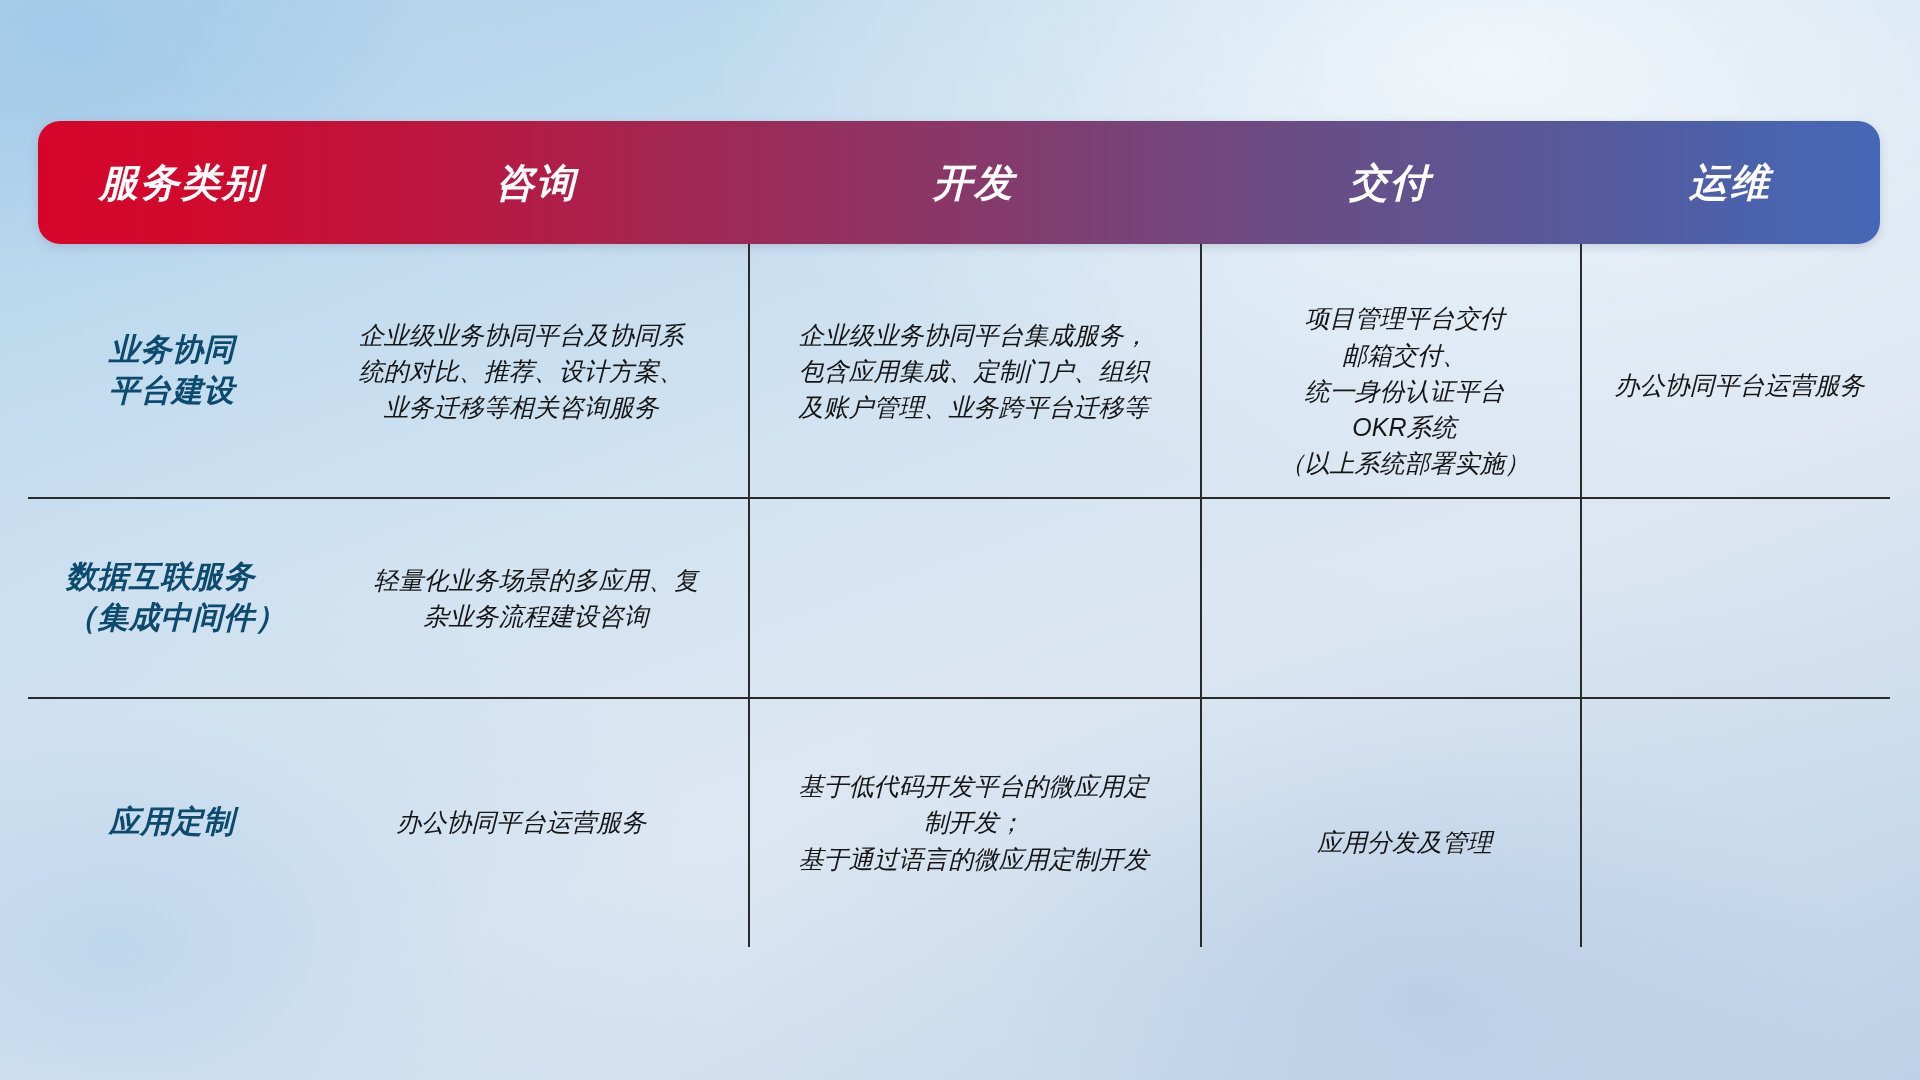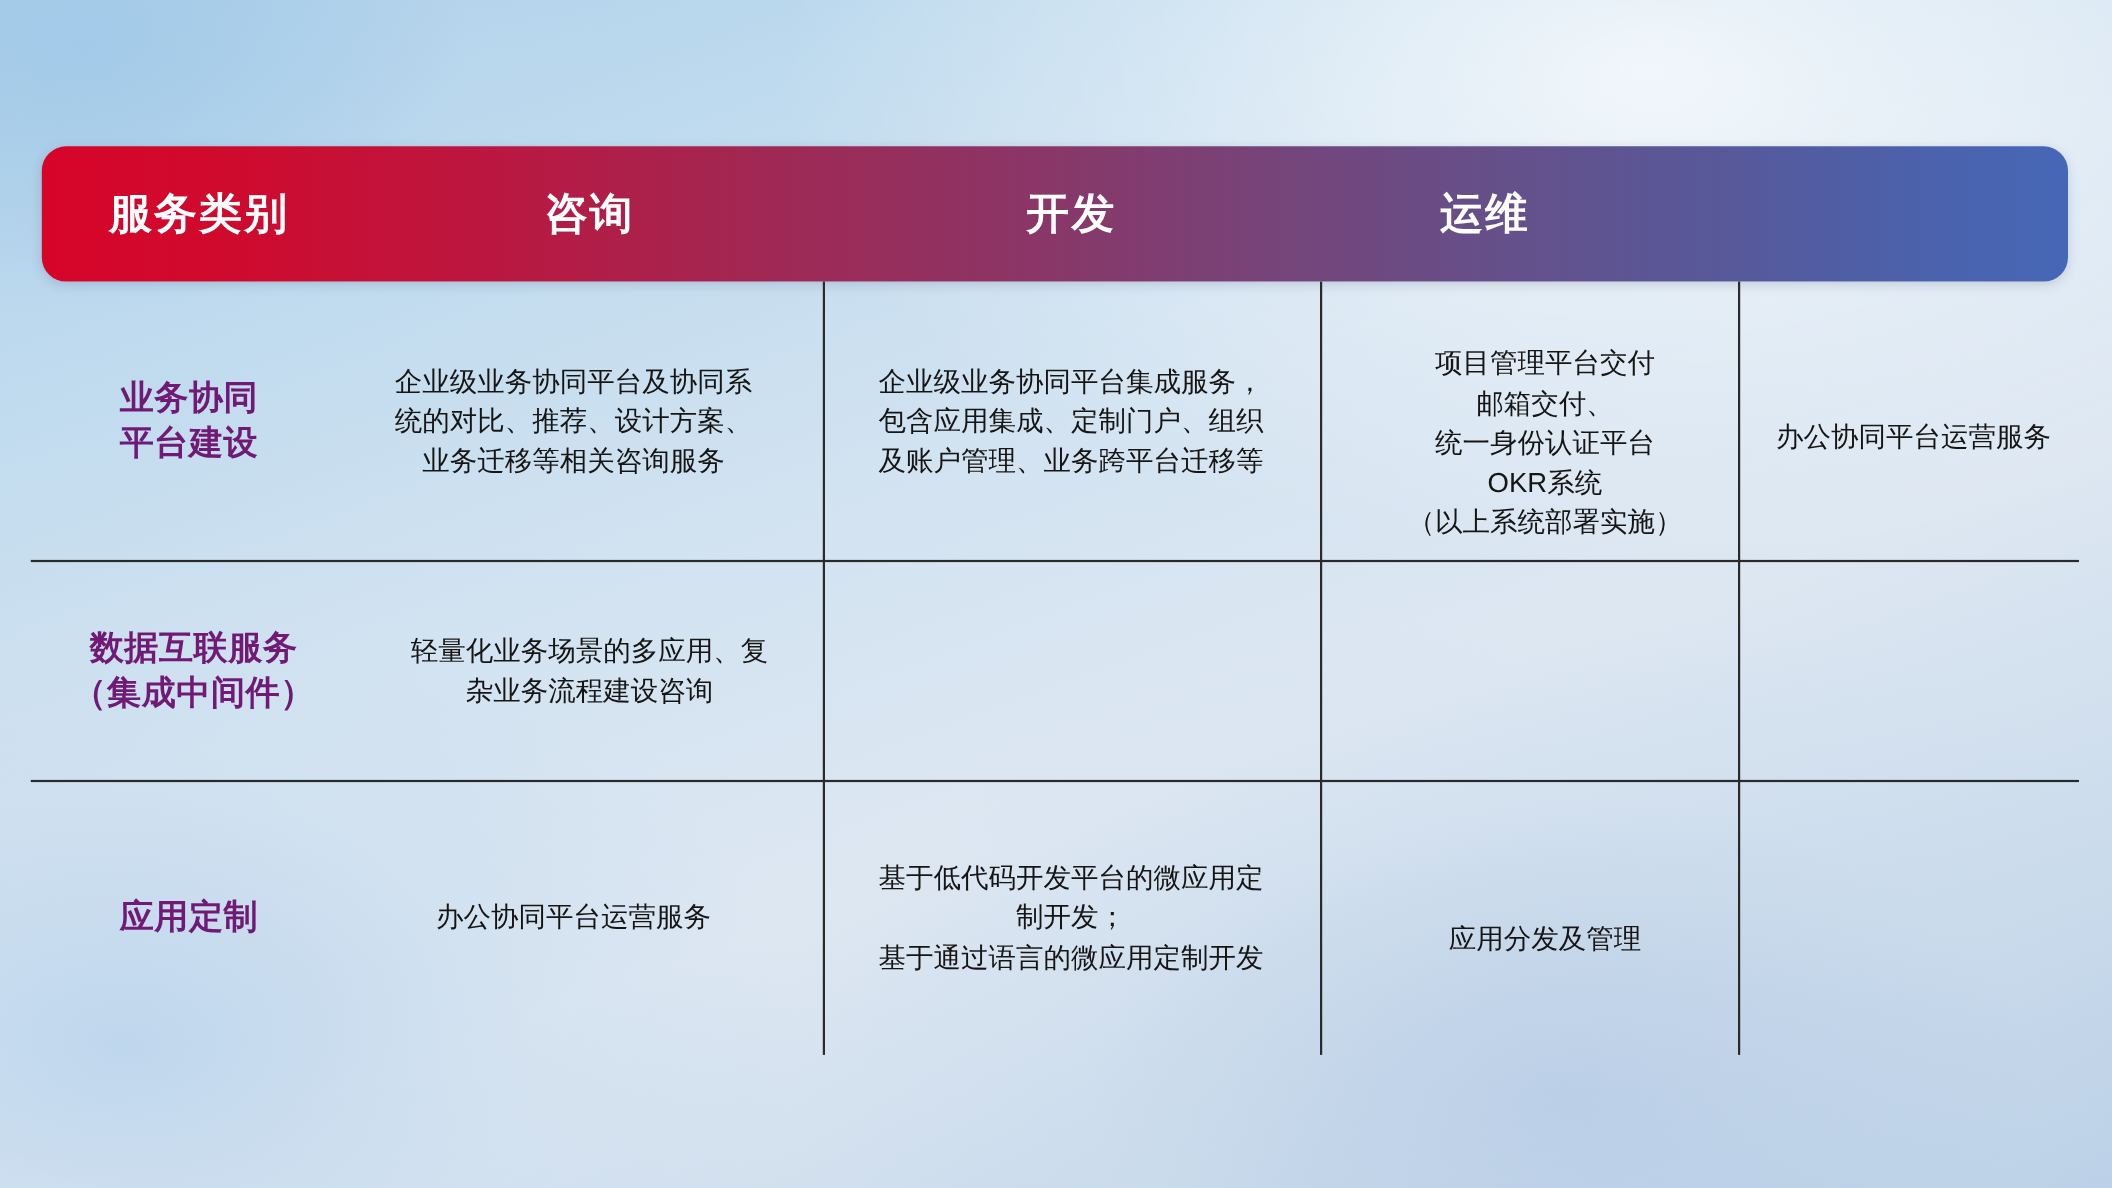--- a/index.html
+++ b/index.html
@@ -33,22 +33,22 @@
   }
   #bg-glow-tl {
     position:absolute; inset:0;
     background:
       radial-gradient(700px 480px at 4% 4%, rgba(158,200,232,0.70) 0%, rgba(190,216,238,0.25) 50%, rgba(255,255,255,0) 80%);
   }
 
   
   #table-wrap {
     position:absolute;
-    left:28px; top:133px;
-    width:1862px; height:826px;
+    left:28px; top:121px;
+    width:1862px; height:826px;font-style:italic;
   }
 
   
   #table-header {
     position:absolute; left:10px; top:0;
     width:1842px; height:123px;
     border-radius:22px;
     background: linear-gradient(90deg,
        #d7042a 0%,
        #cf0a2d 9%,
@@ -102,25 +102,24 @@
     padding:6px 12px;
     position:relative;
   }
   .bcell.c0 { width:296px; }
   .bcell.c1 { width:424px; }
   .bcell.c2 { width:508px; }
   .bcell.c3 { width:380px;margin-top:40px; }
   .bcell.c4 { width:310px;margin-top:28px; }
 
   .rowlabel {
-    color:#701a75;
+    color:#0c4a6e;
     font-weight:bold;
     font-size:31px;
     line-height:1.32;
-    text-align:center;
     white-space:pre-line;
     letter-spacing:0.5px;
   }
   .celltext {
     color:#151515;
     font-size:25px;
     line-height:1.45;
     text-align:center;
     white-space:pre-line;
     font-weight:400;
@@ -148,20 +147,21 @@
 <div id="bg-glow-bl"></div>
 <div id="bg-glow-br"></div>
 
 <div id="table-wrap">
 
   <div id="table-header">
     <div id="header-row">
       <div class="hcell c0">服务类别</div>
       <div class="hcell c1">咨询</div>
       <div class="hcell c2">开发</div>
+      <div class="hcell c3">交付</div>
       <div class="hcell c4">运维</div>
     </div>
   </div>
 
   <div id="table-body">
 
     <div class="brow" id="row-0">
       <div class="bcell c0">
         <div class="rowlabel">业务协同
 平台建设</div>

